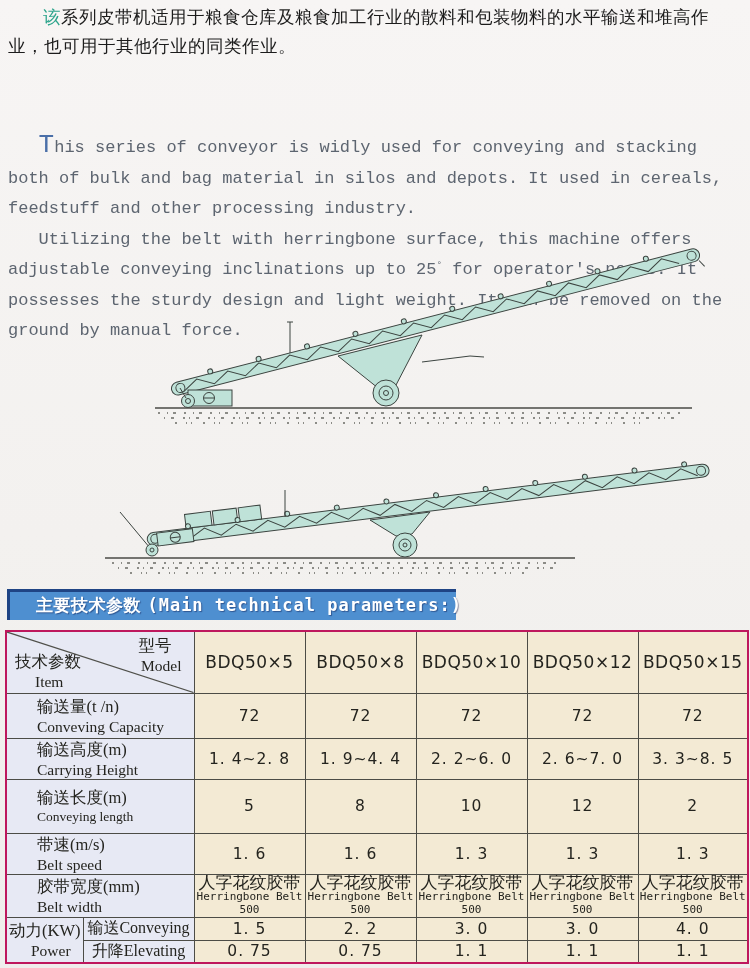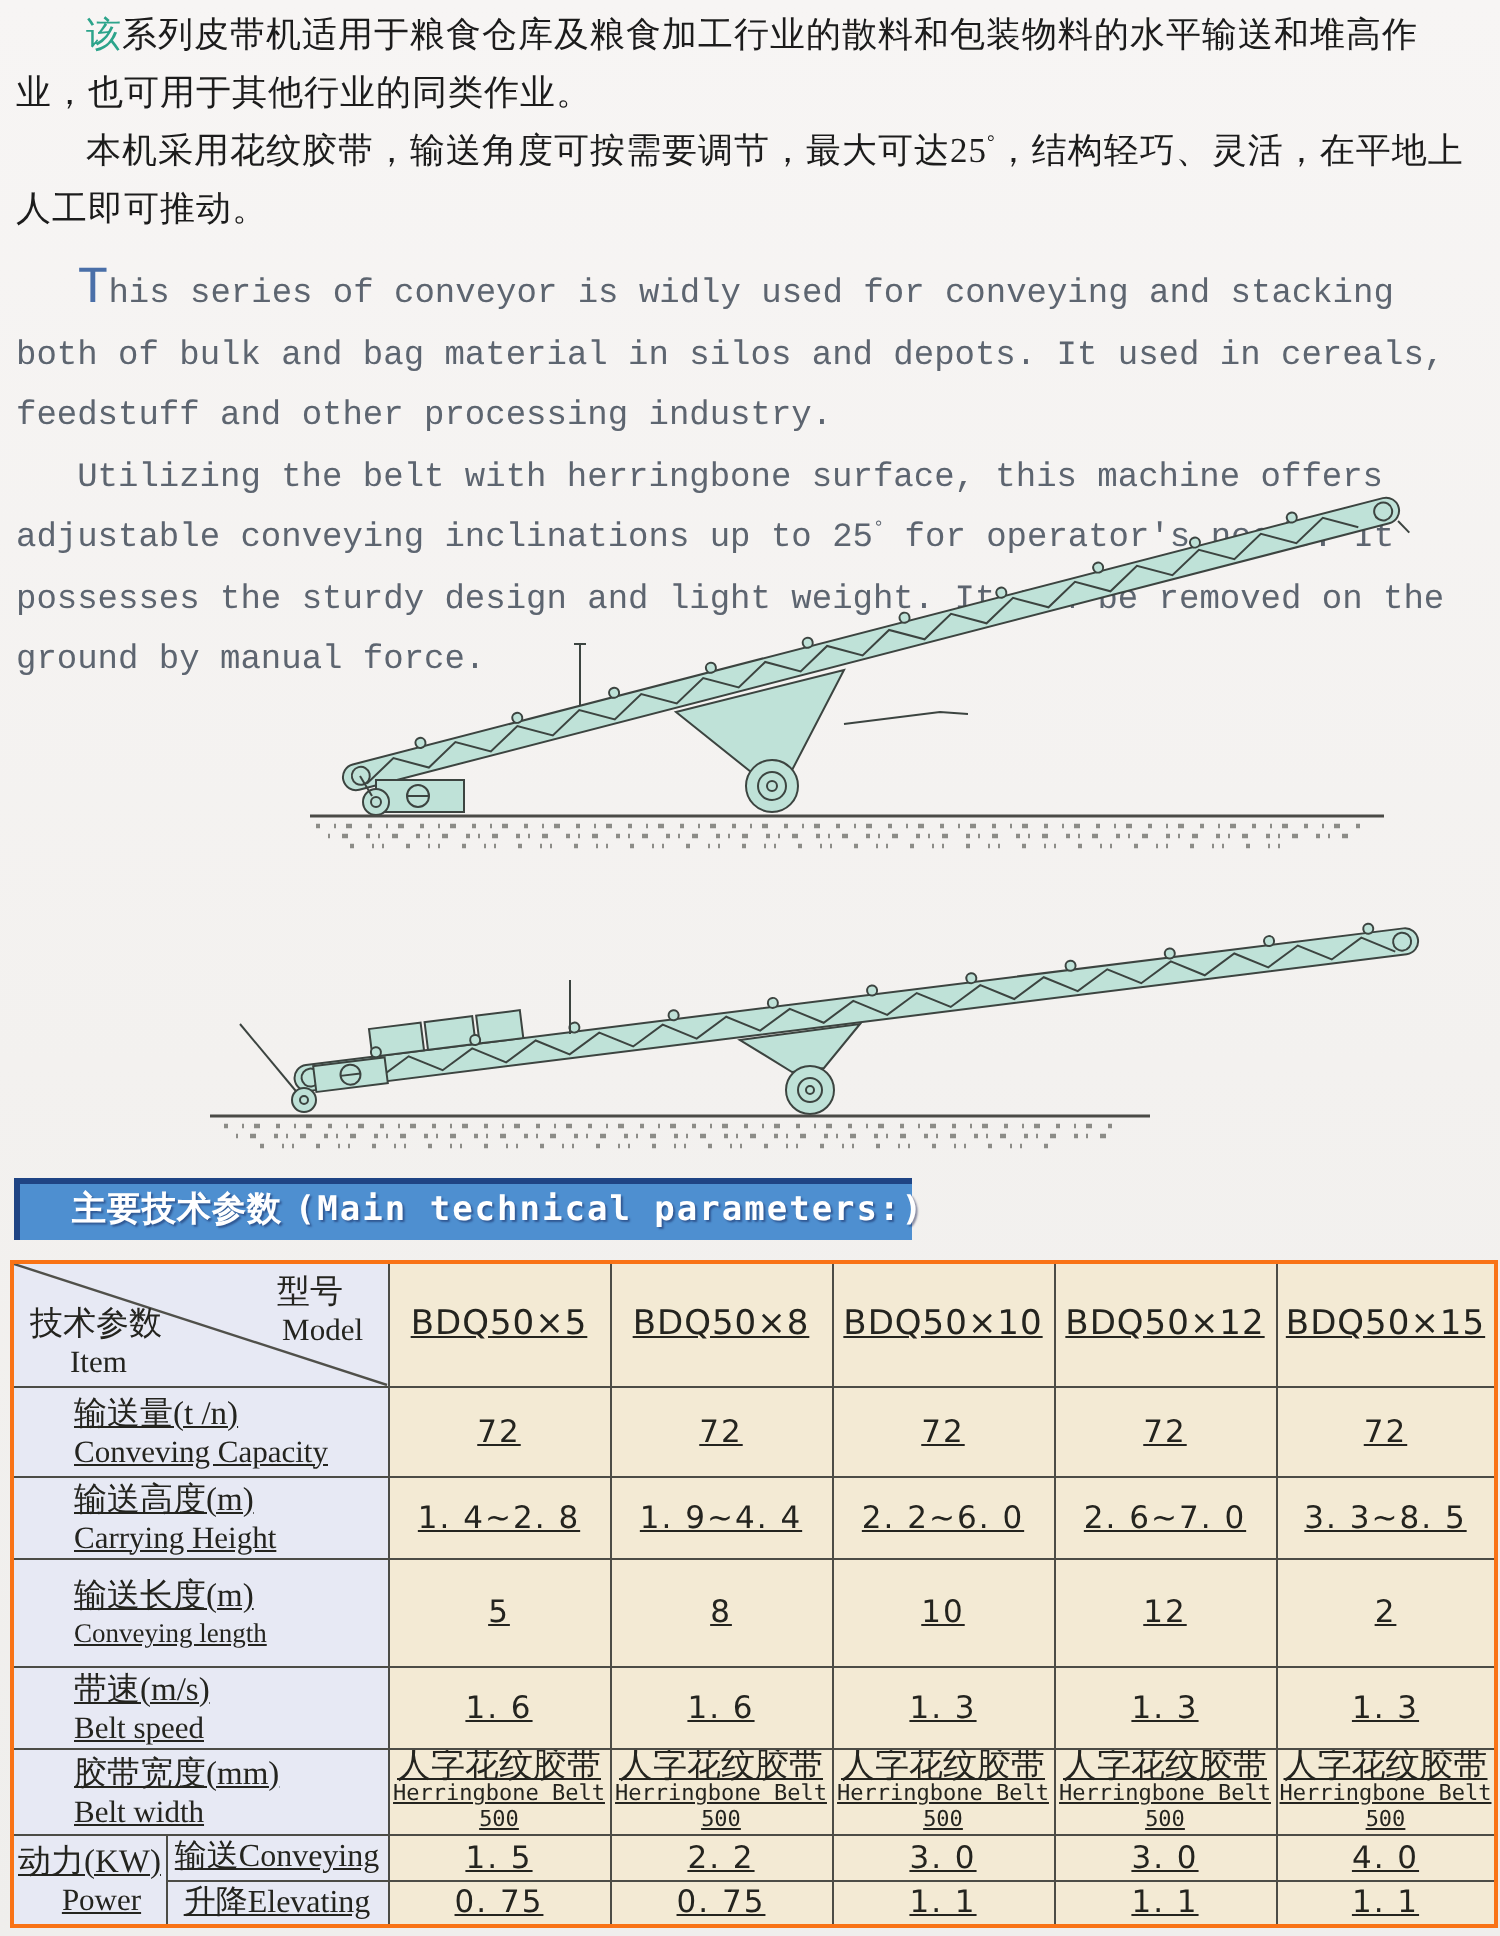--- a/index.html
+++ b/index.html
@@ -30,21 +30,21 @@
   .section-bar{position:absolute;top:589px;left:7px;width:449px;height:31px;
     box-sizing:border-box;background:var(--bar-blue,#4e8fd0);
     border-top:3px solid var(--bar-dark,#1f4484);border-left:3px solid var(--bar-dark,#1f4484);
     color:#fff;font-weight:bold;font-size:17px;line-height:26px;padding-left:26px;
     font-family:"DejaVu Sans","Liberation Sans",sans-serif;letter-spacing:.5px;
     text-shadow:1px 1px 1px rgba(10,20,70,.45);white-space:nowrap;}
   .section-bar .en{font-family:"DejaVu Sans Mono","Liberation Mono",monospace;letter-spacing:1px;}
   
   .spec-table{position:absolute;top:630px;left:5px;width:742px;
     border-collapse:collapse;table-layout:fixed;color:#24241f;
-    border:2px solid #f97316;text-decoration:underline;}
+    border:2px solid #be185d;}
   .spec-table td{border:1px solid #4c4c46;padding:0;text-align:center;
     vertical-align:middle;background:var(--table-data-bg,#f3ead4);overflow:hidden;}
   td.labelcell{background:var(--table-label-bg,#e7e9f4);text-align:left;padding-left:30px;}
   .lab-cn{font-size:16.5px;line-height:21px;}
   .lab-en{font-size:15.5px;line-height:19px;}
   .lab-en-sm{font-size:13.5px;line-height:17px;}
   td.modelcell{font-family:"DejaVu Sans","Liberation Sans",sans-serif;font-size:17px;letter-spacing:.5px;}
   td.valcell{font-family:"DejaVu Sans","Liberation Sans",sans-serif;font-size:15.5px;letter-spacing:1px;margin-top:28px;}
   td.beltcell{line-height:13px;}
   .belt-cn{font-size:17px;line-height:14px;}
@@ -58,21 +58,20 @@
   .c-model .en{font-size:15.5px;line-height:19px;}
   .c-item{position:absolute;bottom:2px;left:8px;text-align:left;}
   .c-item .cn{font-size:16.5px;line-height:21px;}
   .c-item .en{font-size:15.5px;line-height:19px;padding-left:20px;}
 </style>
 </head>
 <body>
 
 <div class="cn-intro">
   <p><span class="first-char">该</span><span>系列皮带机适用于粮食仓库及粮食加工行业的散料和包装物料的水平输送和堆高作业，也可用于其他行业的同类作业。</span></p>
-  <p><span>本机采用花纹胶带，输送角度可按需要调节，最大可达25</span><sup class="deg">°</sup><span>，结构轻巧、灵活，在平地上人工即可推动。</span></p>
 </div>
 
 <div class="en-intro">
   <p><span class="dropcap">T</span><span>his series of conveyor is widly used for conveying and stacking both of bulk and bag material in silos and depots.  It used in cereals, feedstuff and other processing industry.</span></p>
   <p><span>Utilizing the belt with herringbone surface, this machine offers adjustable conveying inclinations up to 25</span><sup class="deg">°</sup><span> for operator's needs.  It possesses the sturdy design and light weight. It can be removed on the ground by manual force.</span></p>
 </div>
 
 <svg id="draw1" class="draw" width="620" height="195" viewBox="0 0 620 195">
   <g>
     <polygon class="machine" points="208,116 292,95 265,147 248,148"></polygon>

